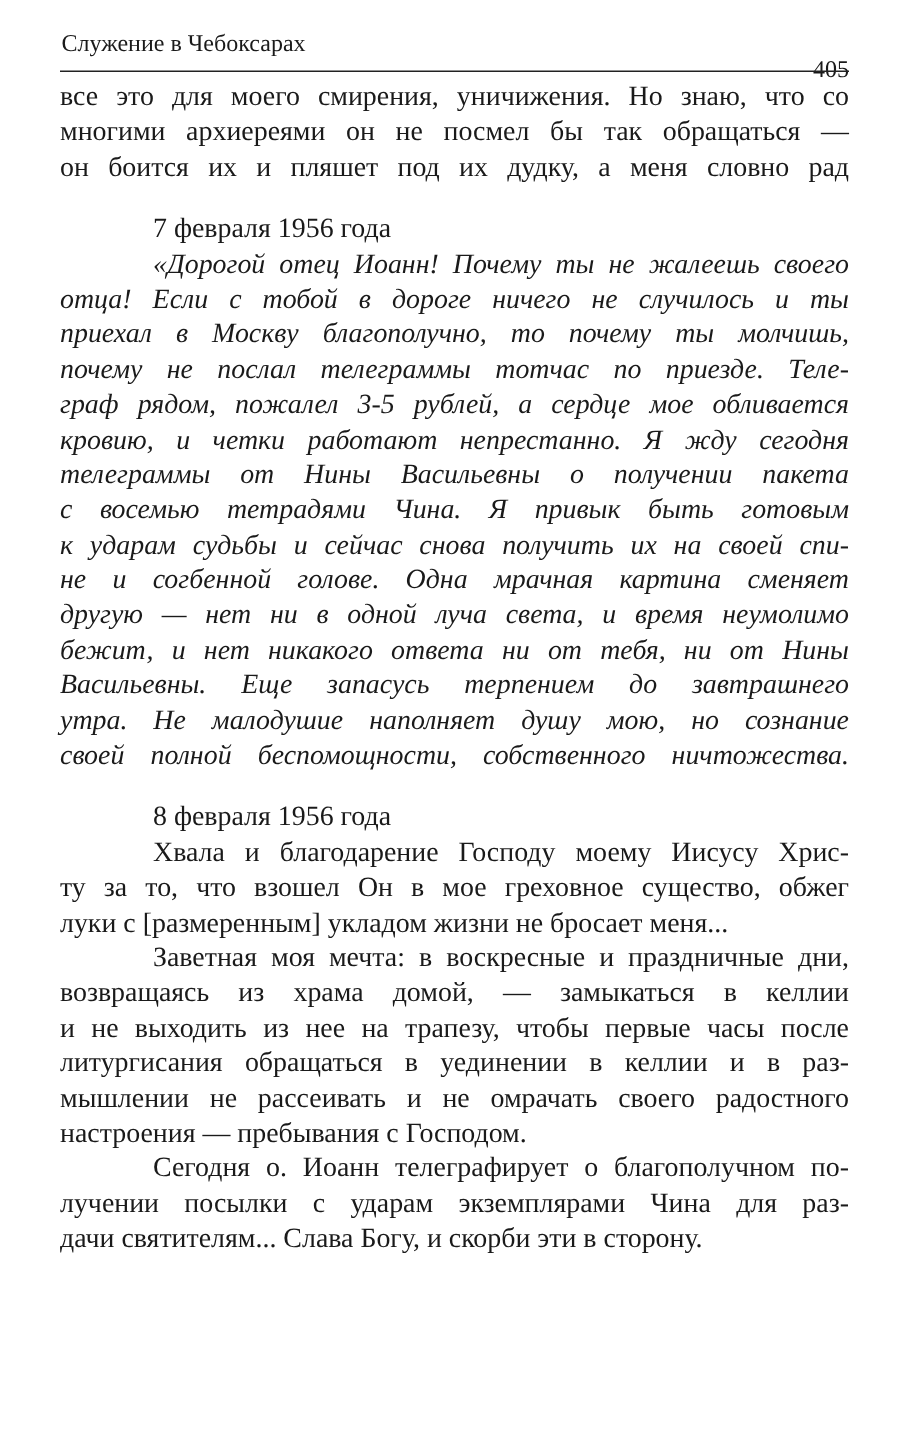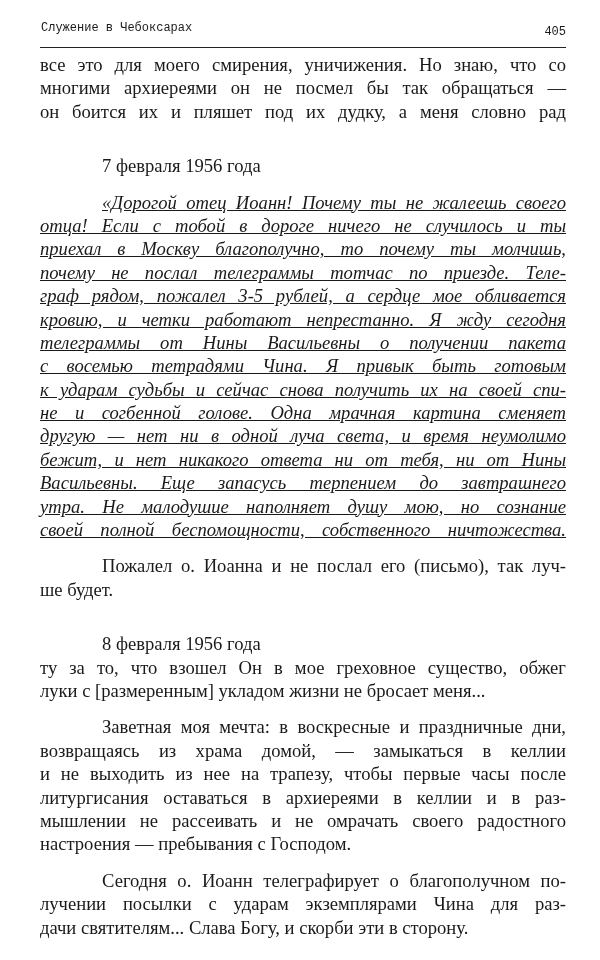--- a/index.html
+++ b/index.html
@@ -1,26 +1,26 @@
 <!DOCTYPE html>
 <html><head>
 <meta charset="utf-8">
 <style>
   html, body { margin: 0; padding: 0; background: #ffffff; }
   body { width: 600px; height: 960px; position: relative; overflow: hidden; color: #1a1a1a; }
   .page { position: absolute; left: 40px; top: 0; width: 526px; font-family: "DejaVu Serif", "Liberation Serif", serif; }
-  .running-head { position: absolute; top: 21px; left: 0; width: 526px; height: 24px; font-size: 12px; font-family: Liberation Mono, monospace; }
+  .running-head { position: absolute; top: 21px; left: 0; width: 526px; height: 24px; font-size: 16px; font-family: Liberation Serif, serif; }
   .running-head .title { position: absolute; left: 1px; top: 0; }
-  .running-head .num { position: absolute; right: 0; top: 4px; }
+  .running-head .num { position: absolute; right: 0; top: 17px; }
   .rule { position: absolute; top: 47px; left: 0; width: 526px; height: 0; border-top: 1.6px solid #222; }
   .body { position: absolute; top: 53px; left: 0; width: 526px; font-family: "Liberation Serif", serif; font-size: 18.6px; line-height: 23.4px; }
   .line { display: block; height: 23.4px; white-space: nowrap; text-align: justify; text-align-last: justify; }
   .line.last { text-align-last: left; }
-  .indent { padding-left: 62px; margin-top: 13px; }
-  .it { font-style: italic; text-decoration: underline; }
+  .indent { padding-left: 62px; }
+  .it { font-style: italic; }
   .gap { height: 18px; }
 </style>
 </head>
 <body>
 
 <div class="page">
   <div class="running-head">
     <span class="title">Служение в Чебоксарах</span>
     <span class="num">405</span>
   </div>
@@ -48,38 +48,35 @@
       <span class="line">с восемью тетрадями Чина. Я привык быть готовым</span>
       <span class="line">к ударам судьбы и сейчас снова получить их на своей спи-</span>
       <span class="line">не и согбенной голове. Одна мрачная картина сменяет</span>
       <span class="line">другую — нет ни в одной луча света, и время неумолимо</span>
       <span class="line">бежит, и нет никакого ответа ни от тебя, ни от Нины</span>
       <span class="line">Васильевны. Еще запасусь терпением до завтрашнего</span>
       <span class="line">утра. Не малодушие наполняет душу мою, но сознание</span>
       <span class="line">своей полной беспомощности, собственного ничтожества.</span>
     </div>
 
-    <div>
-      <span class="line indent">Пожалел о. Иоанна и не послал его (письмо), так луч-</span>
-      <span class="line last">ше будет.</span>
-    </div>
     <div class="gap"></div>
 
     <span class="line last indent">8 февраля 1956 года</span>
 
     <div>
+      <span class="line indent">Хвала и благодарение Господу моему Иисусу Хрис-</span>
       <span class="line">ту за то, что взошел Он в мое греховное существо, обжег</span>
       <span class="line last">луки с [размеренным] укладом жизни не бросает меня...</span>
     </div>
 
     <div>
       <span class="line indent">Заветная моя мечта: в воскресные и праздничные дни,</span>
       <span class="line">возвращаясь из храма домой, — замыкаться в келлии</span>
       <span class="line">и не выходить из нее на трапезу, чтобы первые часы после</span>
-      <span class="line">литургисания оставаться в архиереями в келлии и в раз-</span>
+      <span class="line">литургисания обращаться в уединении в келлии и в раз-</span>
       <span class="line">мышлении не рассеивать и не омрачать своего радостного</span>
       <span class="line last">настроения — пребывания с Господом.</span>
     </div>
 
     <div>
       <span class="line indent">Сегодня о. Иоанн телеграфирует о благополучном по-</span>
       <span class="line">лучении посылки с ударам экземплярами Чина для раз-</span>
       <span class="line last">дачи святителям... Слава Богу, и скорби эти в сторону.</span>
     </div>
   </div>

